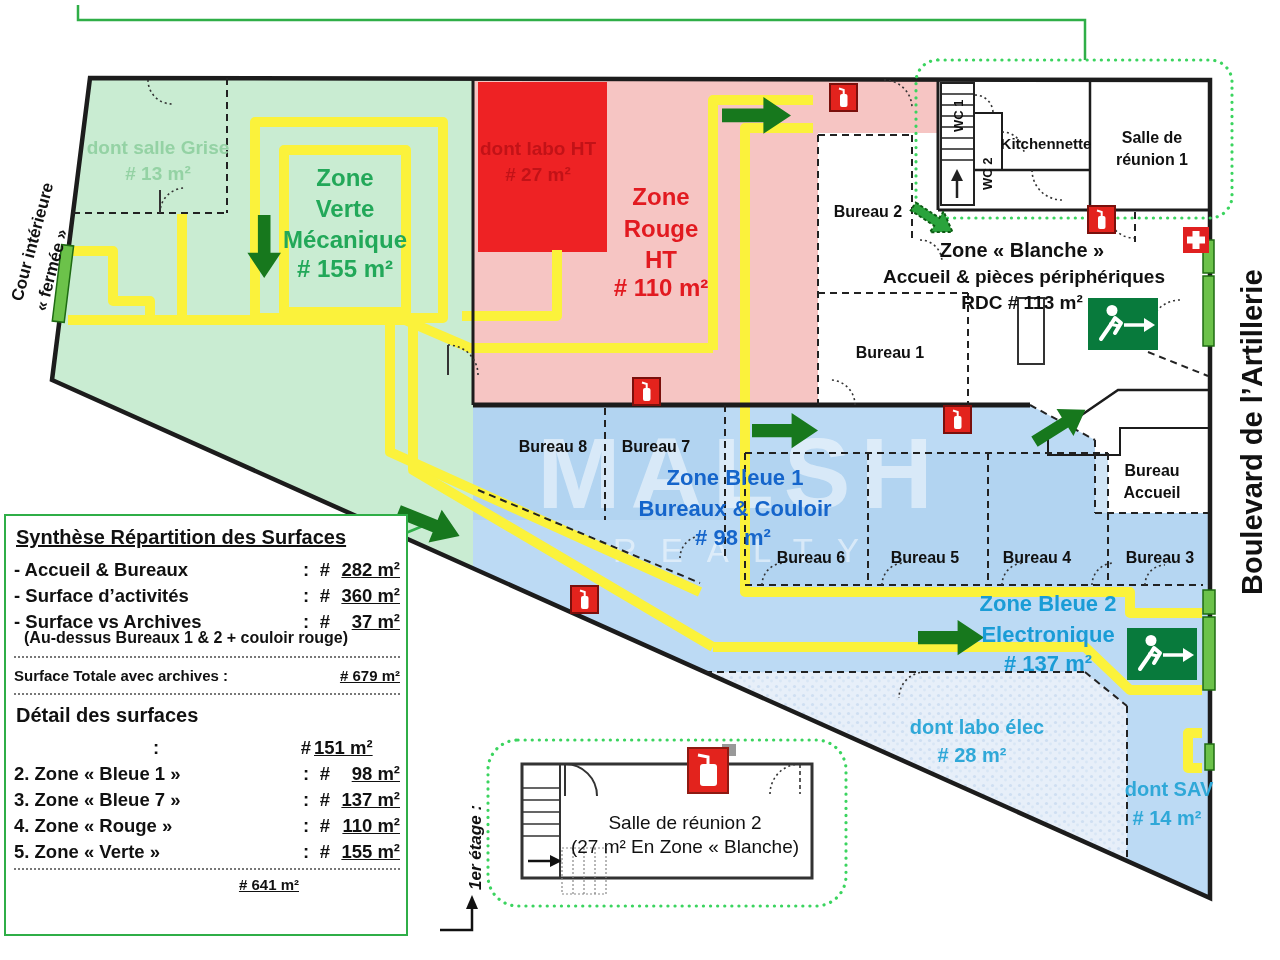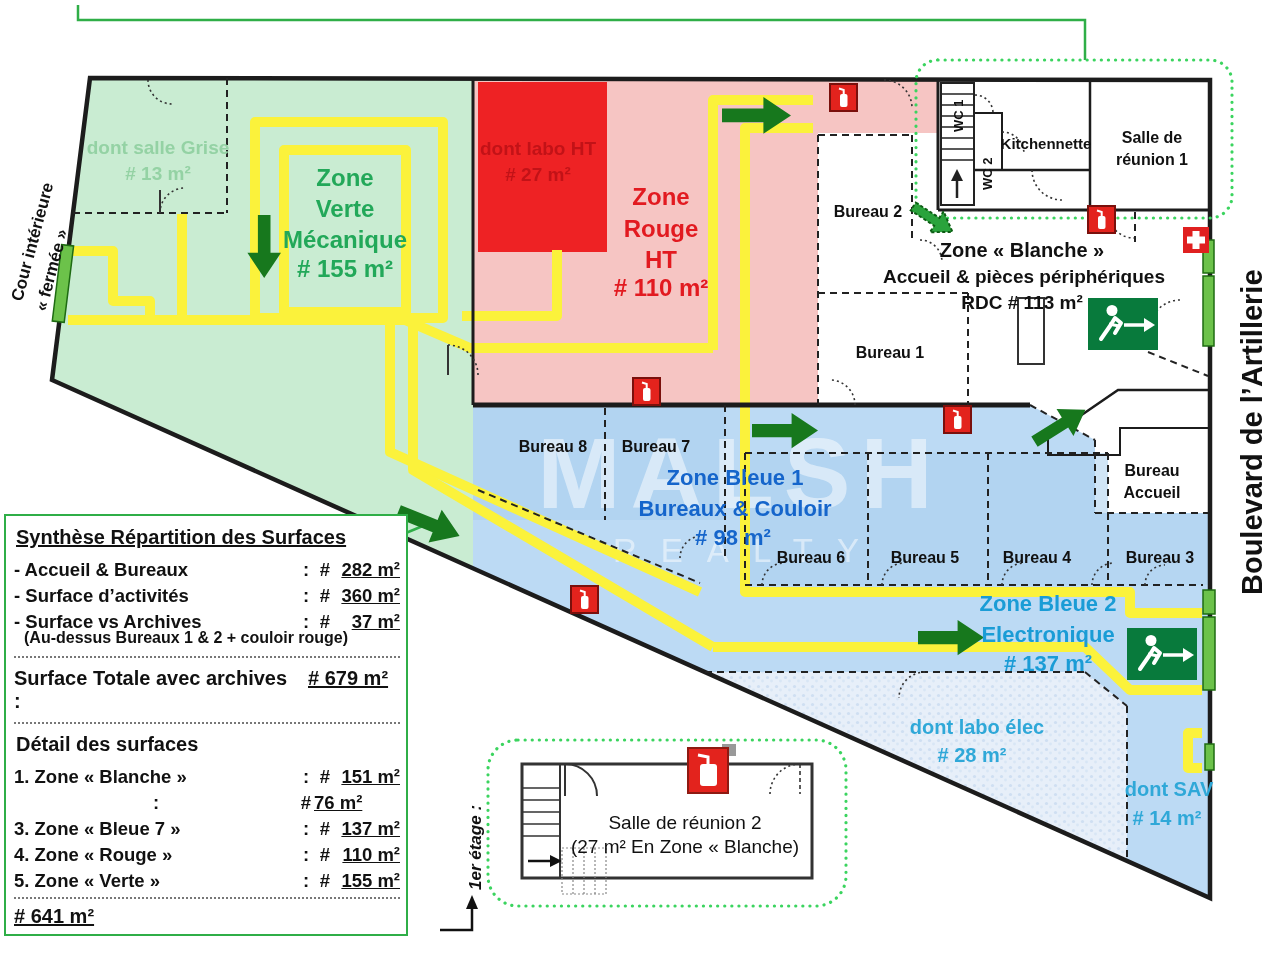--- a/index.html
+++ b/index.html
@@ -14,22 +14,22 @@
   .ptitle{font-size:20px;font-weight:bold;text-decoration:underline;margin:2px 0 10px 2px;}
   .ptitle2{font-size:20px;font-weight:bold;margin:6px 0 10px 2px;}
   .prow{display:grid;grid-template-columns:1fr 16px 22px 64px;align-items:baseline;
         font-size:18.5px;font-weight:bold;margin:4px 0;}
   .plbl{white-space:nowrap;}
   .pcolon{text-align:center;}
   .phash{text-align:center;}
   .pval{text-align:right;white-space:nowrap;text-decoration:underline;}
   .pnote{font-size:16px;font-weight:bold;margin:-4px 0 2px 10px;}
   .dotline{border-top:2px dotted #777;margin:9px 0;}
-  .ptotal{display:grid;grid-template-columns:1fr 92px;font-size:20px;font-weight:bold;margin:6px 0;gap:9px;}
-  .ptotal .pval{text-align:left;}
+  .ptotal{display:grid;grid-template-columns:1fr 92px;font-size:15px;font-weight:bold;margin:6px 0;gap:9px;}
+  .ptotal .pval{text-align:right;}
 </style>
 </head>
 <body>
 
 <div id="stage">
 <svg width="1280" height="960" viewBox="0 0 1280 960">
   <defs>
     <pattern id="tex" width="9" height="9" patternUnits="userSpaceOnUse">
       <rect width="9" height="9" fill="#e7eff9"></rect>
       <circle cx="2.5" cy="2.5" r="1.6" fill="#cfdff2"></circle>
@@ -289,29 +289,29 @@
   <div class="dotline"></div>
   <div class="ptotal">
     <span>Surface Totale avec archives :</span>
     <span class="pval"># 679 m²</span>
   </div>
   <div class="dotline"></div>
 
   <div class="ptitle2">Détail des surfaces</div>
 
   <div class="prow">
-    <span class="plbl">1. Zone « Blanche »</span>
     <span class="pcolon">:</span>
     <span class="phash">#</span>
     <span class="pval">151 m²</span>
   </div>
   <div class="prow">
-    <span class="pcolon">:</span>
-    <span class="phash">#</span>
-    <span class="pval">76 m²</span>
+    <span class="plbl">2. Zone « Bleue 1 »</span>
+    <span class="pcolon">:</span>
+    <span class="phash">#</span>
+    <span class="pval">98 m²</span>
   </div>
   <div class="prow">
     <span class="plbl">3. Zone « Bleue 7 »</span>
     <span class="pcolon">:</span>
     <span class="phash">#</span>
     <span class="pval">137 m²</span>
   </div>
   <div class="prow">
     <span class="plbl">4. Zone « Rouge »</span>
     <span class="pcolon">:</span>

